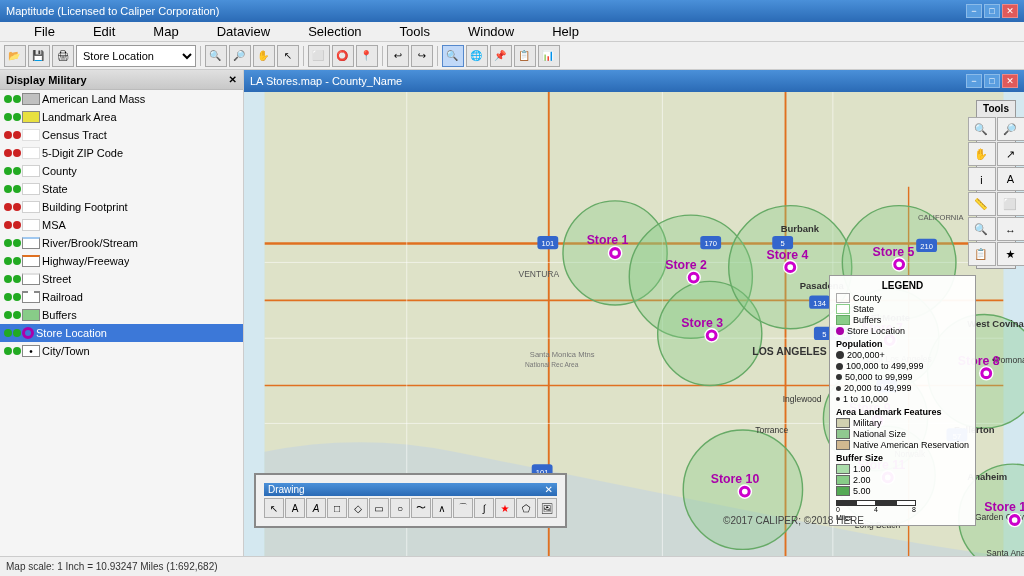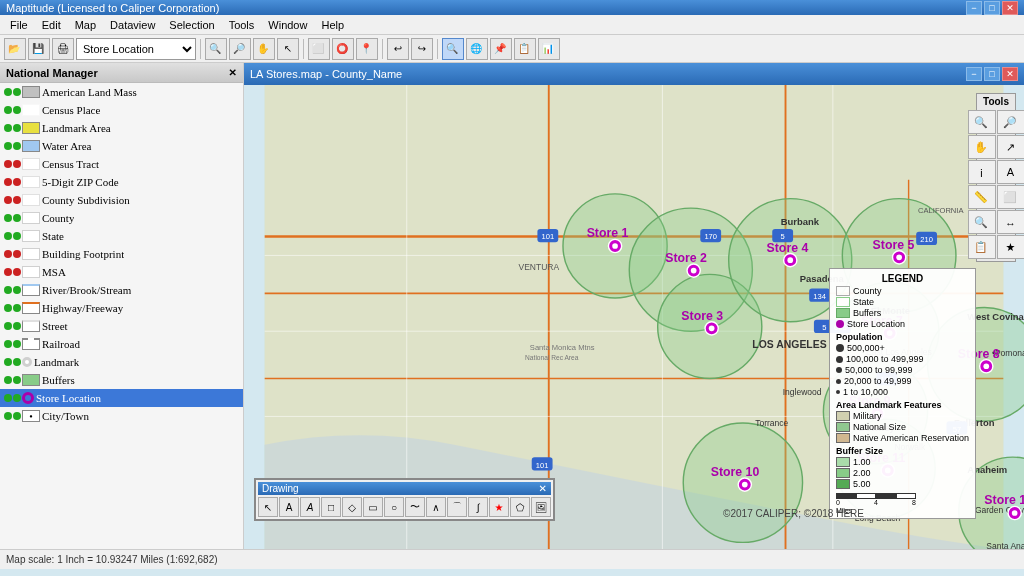--- a/index.html
+++ b/index.html
@@ -1,20 +1,20 @@
 <!DOCTYPE html>
 <html><head>
   <meta charset="utf-8">
   <style>
     * { margin: 0; padding: 0; box-sizing: border-box; }
     body { width: 1024px; height: 576px; overflow: hidden; font-family: 'Segoe UI', Tahoma, Geneva, Verdana, sans-serif; font-size: 11px; background: #d4e8f0; }
 
     
     .title-bar {
-      height: 15px;
+      height: 22px;
       background: linear-gradient(to bottom, #4a90d9, #2a6ab5);
       display: flex;
       align-items: center;
       padding: 0 6px;
       color: white;
       font-size: 11px;
     }
     .title-bar-buttons {
       margin-left: auto;
       display: flex;
@@ -36,21 +36,22 @@
       background: #f0f0f0;
       display: flex;
       align-items: center;
       padding: 0 4px;
       border-bottom: 1px solid #ccc;
       gap: 2px;
     }
     .menu-item {
       padding: 2px 6px;
       cursor: pointer;
-      font-size: 11px;
+      font-size: 13px;
+      margin-left: 24px;
     }
 
     
     .toolbar {
       height: 28px;
       background: #f0f0f0;
       display: flex;
       align-items: center;
       padding: 2px 4px;
       border-bottom: 1px solid #ccc;
@@ -104,21 +105,20 @@
       border-bottom: 1px solid #bbb;
     }
     .panel-close {
       margin-left: auto;
       cursor: pointer;
       font-size: 10px;
     }
     .layer-list {
       overflow-y: auto;
       flex: 1;
-      font-family: Liberation Serif, serif;
     }
     .layer-item {
       display: flex;
       align-items: center;
       height: 18px;
       padding: 0 4px;
       gap: 2px;
       font-size: 11px;
       cursor: pointer;
     }
@@ -230,21 +230,21 @@
     .legend-dot { width: 8px; height: 8px; border-radius: 50%; flex-shrink: 0; }
     .legend-section { font-weight: bold; margin-top: 3px; }
 
     
     .drawing-toolbar {
       position: absolute;
       bottom: 28px;
       left: 10px;
       background: #f0f0f0;
       border: 2px solid #888;
-      padding: 2px;
+      padding: 8px;
     }
     .drawing-title {
       background: linear-gradient(to bottom, #4a90d9, #2a6ab5);
       color: white;
       font-size: 10px;
       padding: 1px 4px;
       display: flex;
       align-items: center;
       margin-bottom: 2px;
     }
@@ -325,83 +325,59 @@
   <div class="toolbar-btn">🌐</div>
   <div class="toolbar-btn">📌</div>
   <div class="toolbar-btn">📋</div>
   <div class="toolbar-btn">📊</div>
 </div>
 
 <div class="main-content">
 
   <div class="left-panel">
     <div class="panel-header">
-      <span>National Manager</span>
+      <span>Display Military</span>
       <span class="panel-close">✕</span>
     </div>
     <div class="layer-list" id="layer-list">
 
     <div class="layer-item">
           <div class="layer-icon-group">
             <span class="dot green"></span>
             <span class="dot green"></span>
             <div class="layer-swatch" style="background: rgb(192, 192, 192);"></div>
           </div>
           <span class="layer-label">American Land Mass</span>
         </div>
         <div class="layer-item">
           <div class="layer-icon-group">
             <span class="dot green"></span>
             <span class="dot green"></span>
-            <div class="layer-swatch" style="background: white; border: 1px solid rgb(248, 248, 248);"></div>
-          </div>
-          <span class="layer-label">Census Place</span>
-        </div>
-        <div class="layer-item">
-          <div class="layer-icon-group">
-            <span class="dot green"></span>
-            <span class="dot green"></span>
             <div class="layer-swatch" style="background: rgb(232, 224, 64);"></div>
           </div>
           <span class="layer-label">Landmark Area</span>
-        </div>
-        <div class="layer-item">
-          <div class="layer-icon-group">
-            <span class="dot green"></span>
-            <span class="dot green"></span>
-            <div class="layer-swatch" style="background: rgb(160, 200, 240);"></div>
-          </div>
-          <span class="layer-label">Water Area</span>
         </div>
         <div class="layer-item">
           <div class="layer-icon-group">
             <span class="dot red"></span>
             <span class="dot red"></span>
             <div class="layer-swatch" style="background: white; border: 1px solid rgb(224, 224, 224);"></div>
           </div>
           <span class="layer-label">Census Tract</span>
         </div>
         <div class="layer-item">
           <div class="layer-icon-group">
             <span class="dot red"></span>
             <span class="dot red"></span>
             <div class="layer-swatch" style="background: white; border: 1px solid rgb(224, 224, 224);"></div>
           </div>
           <span class="layer-label">5-Digit ZIP Code</span>
         </div>
         <div class="layer-item">
           <div class="layer-icon-group">
-            <span class="dot red"></span>
-            <span class="dot red"></span>
-            <div class="layer-swatch" style="background: white; border: 1px solid rgb(224, 224, 224);"></div>
-          </div>
-          <span class="layer-label">County Subdivision</span>
-        </div>
-        <div class="layer-item">
-          <div class="layer-icon-group">
             <span class="dot green"></span>
             <span class="dot green"></span>
             <div class="layer-swatch" style="background: white; border: 1px solid rgb(208, 208, 208);"></div>
           </div>
           <span class="layer-label">County</span>
         </div>
         <div class="layer-item">
           <div class="layer-icon-group">
             <span class="dot green"></span>
             <span class="dot green"></span>
@@ -449,28 +425,20 @@
           </div>
           <span class="layer-label">Street</span>
         </div>
         <div class="layer-item">
           <div class="layer-icon-group">
             <span class="dot green"></span>
             <span class="dot green"></span>
             <div class="layer-swatch" style="background: white; border-top: 2px dashed rgb(136, 136, 136);"></div>
           </div>
           <span class="layer-label">Railroad</span>
-        </div>
-        <div class="layer-item">
-          <div class="layer-icon-group">
-            <span class="dot green"></span>
-            <span class="dot green"></span>
-            <div class="layer-swatch" style="background: white; border-radius: 50%; width: 10px; height: 10px; border: 3px solid rgb(208, 208, 208);"></div>
-          </div>
-          <span class="layer-label">Landmark</span>
         </div>
         <div class="layer-item">
           <div class="layer-icon-group">
             <span class="dot green"></span>
             <span class="dot green"></span>
             <div class="layer-swatch" style="background: rgb(136, 204, 136);"></div>
           </div>
           <span class="layer-label">Buffers</span>
         </div>
         <div class="layer-item selected">
@@ -675,21 +643,21 @@
           <div class="legend-swatch" style="background:#88cc88; border:1px solid #66aa66;"></div>
           <span>Buffers</span>
         </div>
         <div class="legend-item">
           <div class="legend-dot" style="background:#aa00aa; width:8px; height:8px;"></div>
           <span>Store Location</span>
         </div>
         <div class="legend-section">Population</div>
         <div class="legend-item">
             <div class="legend-dot" style="width:8px;height:8px;background:#333;"></div>
-            <span>500,000+</span>
+            <span>200,000+</span>
           </div>
         <div class="legend-item">
             <div class="legend-dot" style="width:7px;height:7px;background:#333;"></div>
             <span>100,000 to 499,999</span>
           </div>
         <div class="legend-item">
             <div class="legend-dot" style="width:6px;height:6px;background:#333;"></div>
             <span>50,000 to 99,999</span>
           </div>
         <div class="legend-item">

